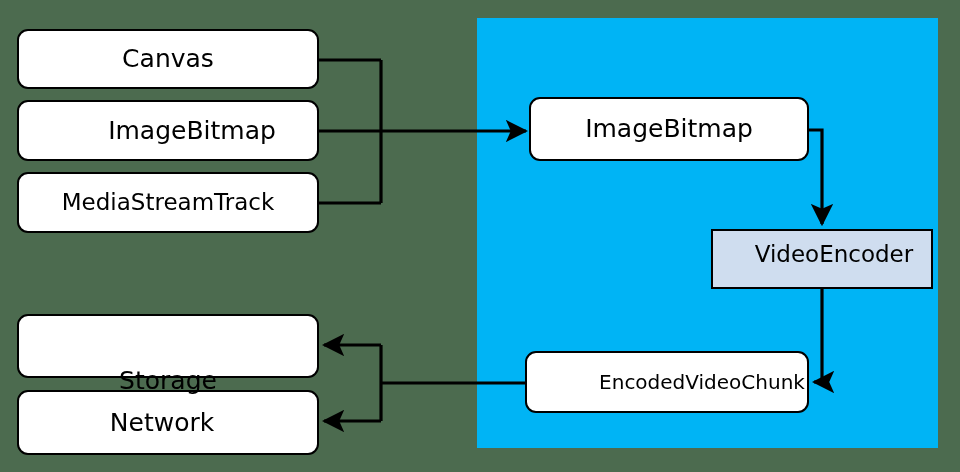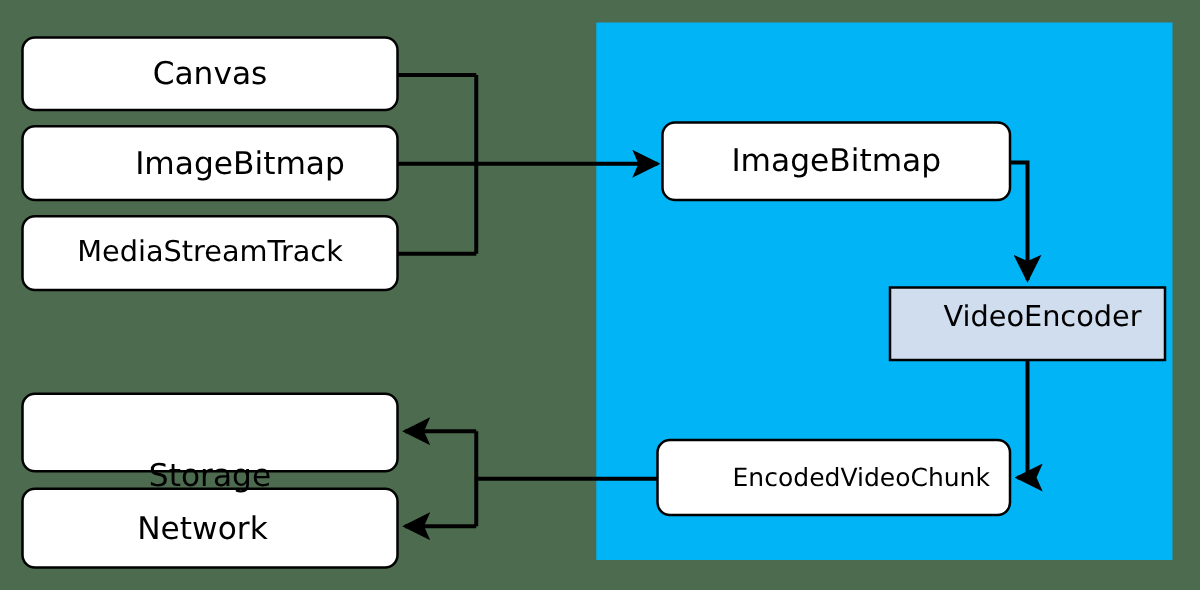--- a/index.html
+++ b/index.html
@@ -81,15 +81,15 @@
   <div class="node-label lbl-md" style="left:18px; top:173px; width:300px; height:59px;">MediaStreamTrack</div>
 
   <div class="node-label lbl-lg" style="left:18px; top:315px; width:300px; height:62px;margin-top:35px;">Storage</div>
 
   <div class="node-label lbl-lg" style="left:18px; top:391px; width:288px; height:63px;">Network</div>
 
   <div class="node-label lbl-lg" style="left:530px; top:98px; width:278px; height:62px;">ImageBitmap</div>
 
   <div class="node-label lbl-md" style="left:712px; top:230px; width:220px; height:49px;margin-left:12px;">VideoEncoder</div>
 
-  <div class="node-label lbl-sm" style="left:526px; top:352px; width:326px; height:60px;">EncodedVideoChunk</div>
+  <div class="node-label lbl-sm" style="left:539px; top:352px; width:326px; height:60px;">EncodedVideoChunk</div>
 
 </div>
 
 </body></html>

